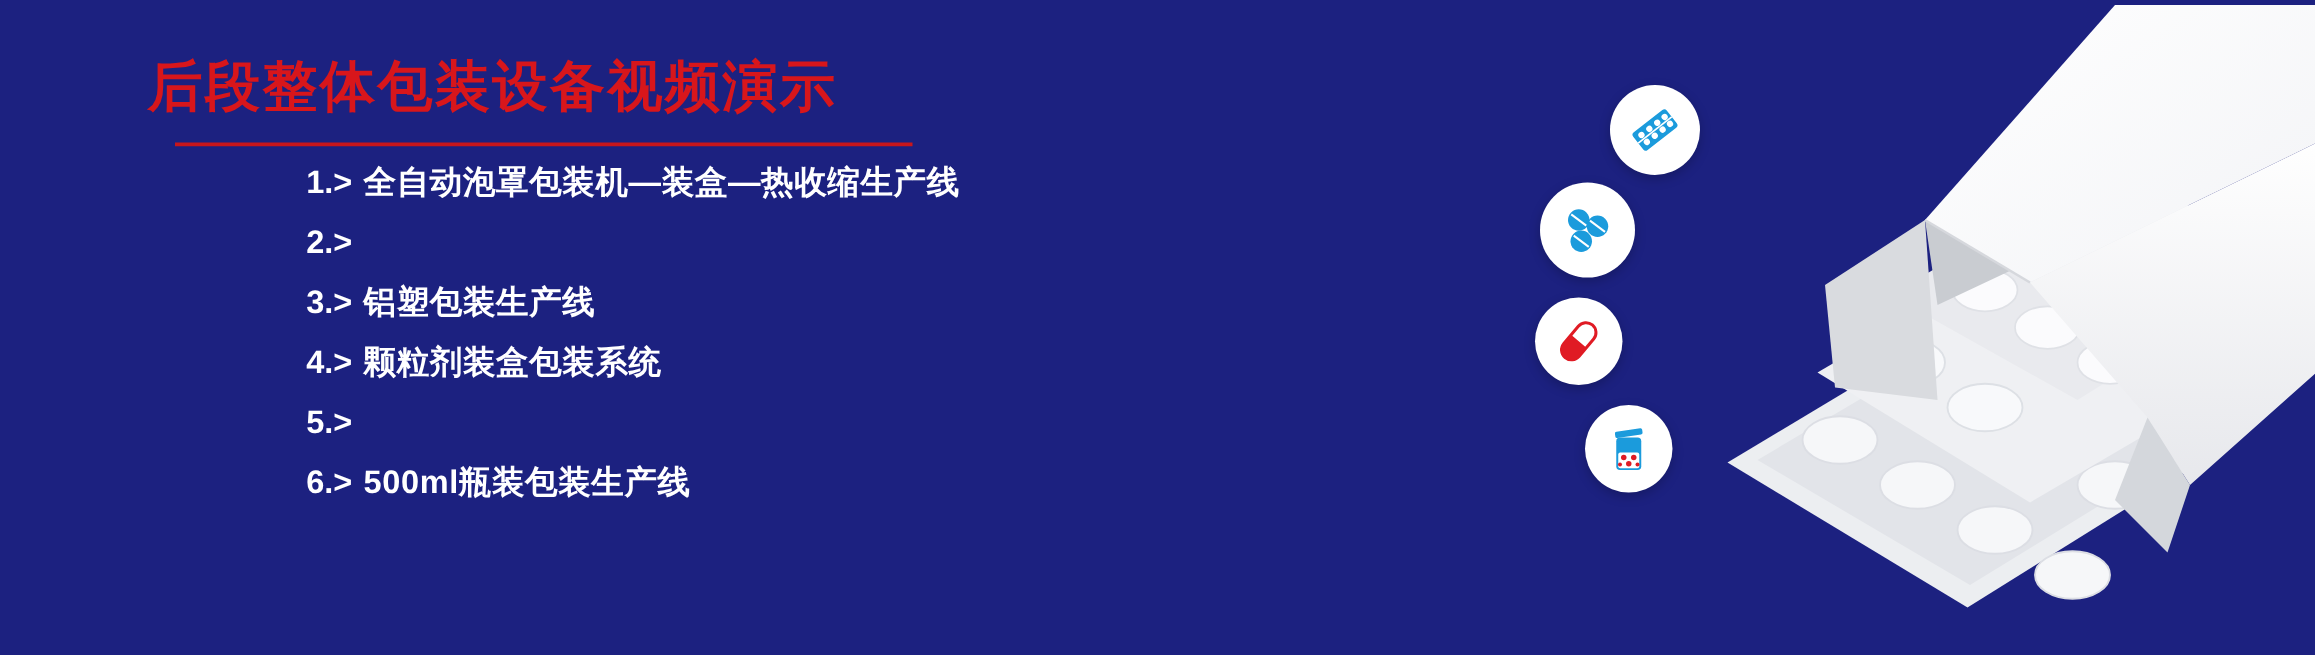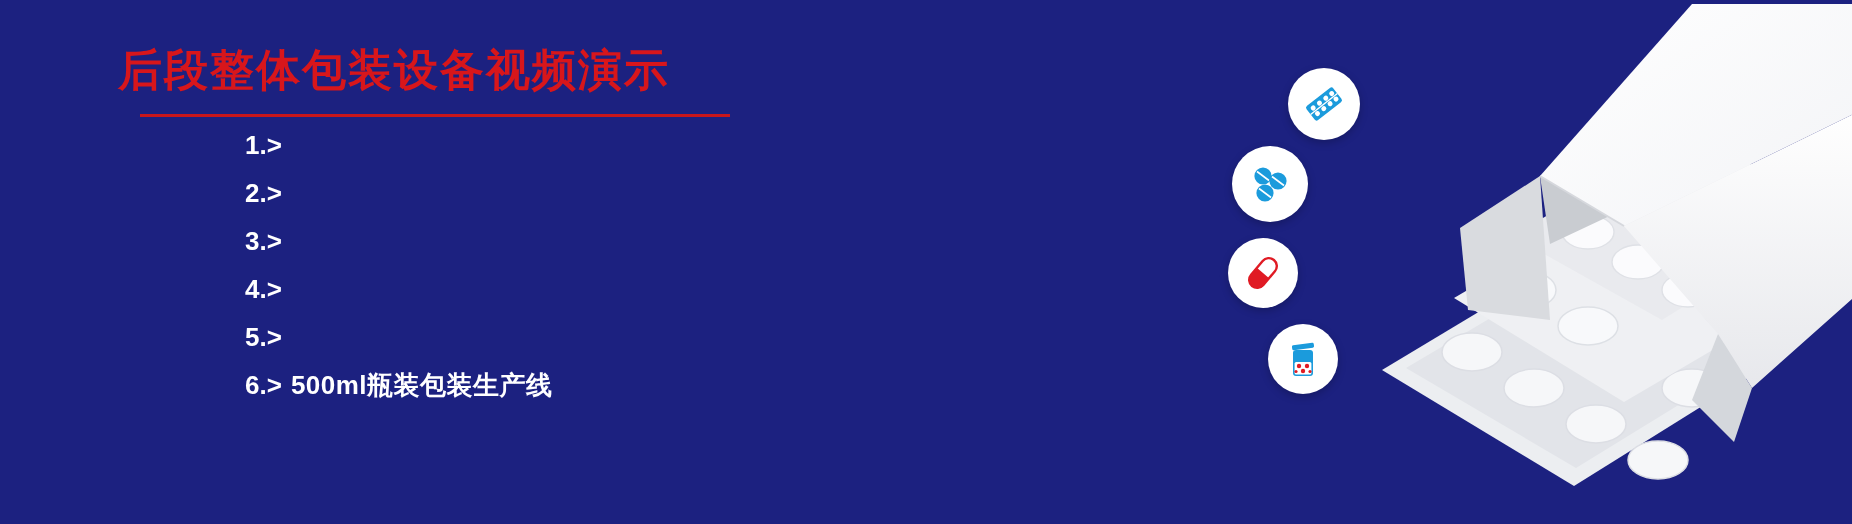--- a/index.html
+++ b/index.html
@@ -114,32 +114,35 @@
   <div class="text-block">
 
     <div class="title">后段整体包装设备视频演示</div>
 
     <div class="title-rule"></div>
 
     <ul class="list">
 
       <li class="list-item">
         <span class="item-marker">1.&gt;</span>
+        <span class="item-label">全自动泡罩包装机—装盒—热收缩生产线</span>
       </li>
 
       <li class="list-item">
         <span class="item-marker">2.&gt;</span>
       </li>
 
       <li class="list-item">
         <span class="item-marker">3.&gt;</span>
+        <span class="item-label">铝塑包装生产线</span>
       </li>
 
       <li class="list-item">
         <span class="item-marker">4.&gt;</span>
+        <span class="item-label">颗粒剂装盒包装系统</span>
       </li>
 
       <li class="list-item">
         <span class="item-marker">5.&gt;</span>
       </li>
 
       <li class="list-item">
         <span class="item-marker">6.&gt;</span>
         <span class="item-label">500ml瓶装包装生产线</span>
       </li>

